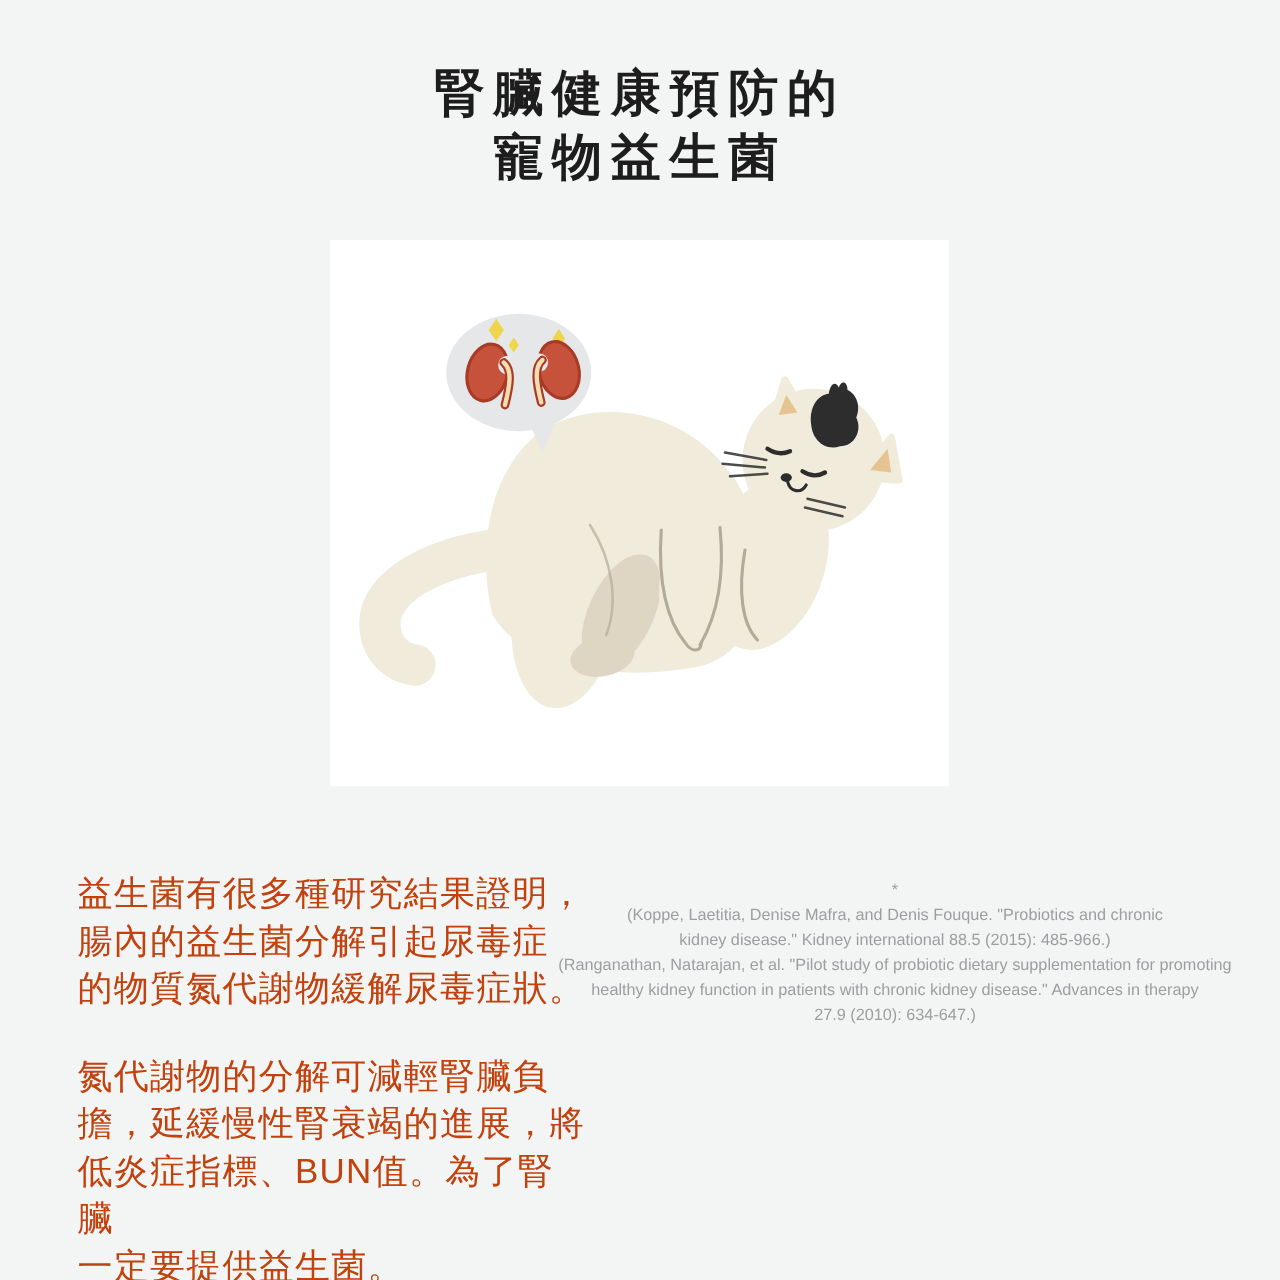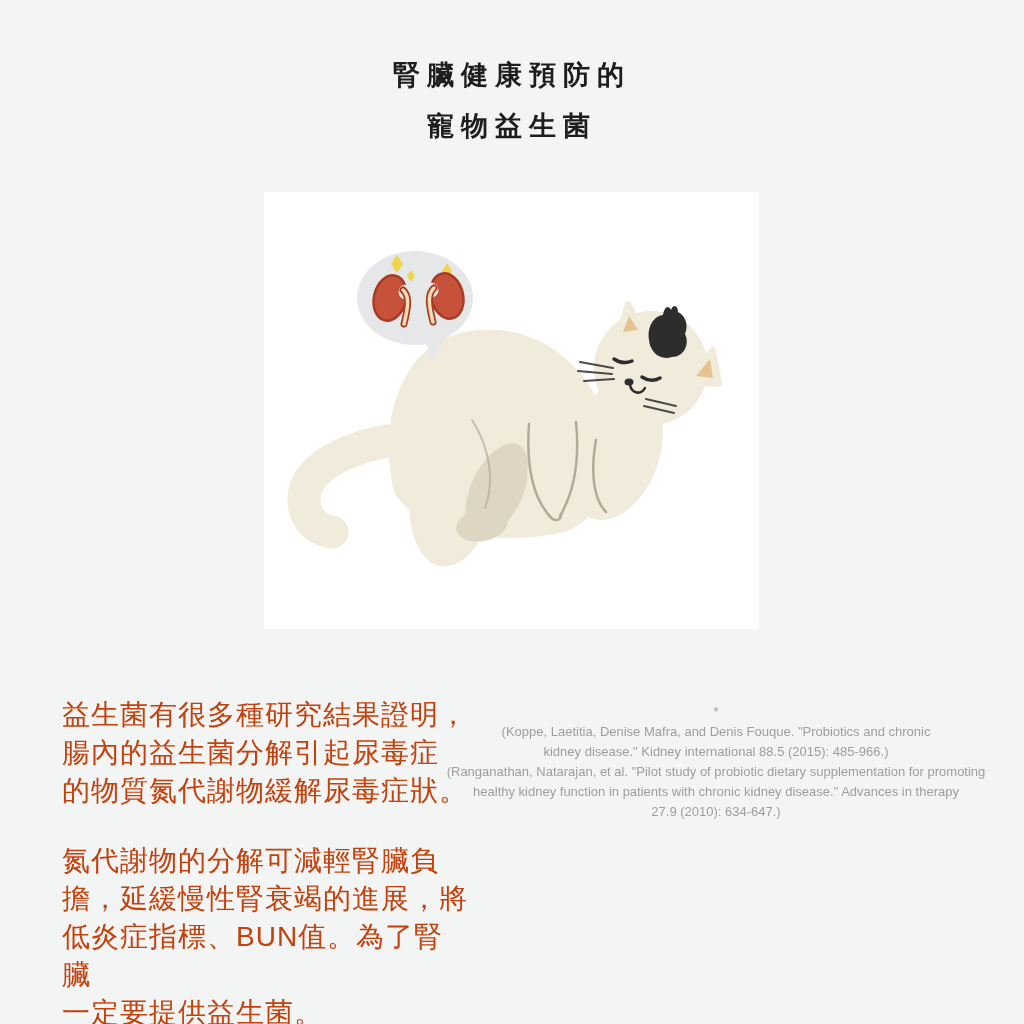--- a/index.html
+++ b/index.html
@@ -10,21 +10,21 @@
     background: #f3f4f4;
     font-family: "Liberation Sans", "DejaVu Sans", sans-serif;
     overflow: hidden;
   }
   .multiline { white-space: pre-line; }
 
   .title {
     position: absolute;
     top: 50px; left: 0; right: 0;
     text-align: center;
-    font-size: 27px;
+    font-size: 40px;
     font-weight: 700;
     letter-spacing: 7px;
     line-height: 51px;
     color: #1d1d1d;
   }
 
   .illustration-card {
     position: absolute;
     left: 264px; top: 192px;
     width: 495px; height: 437px;

